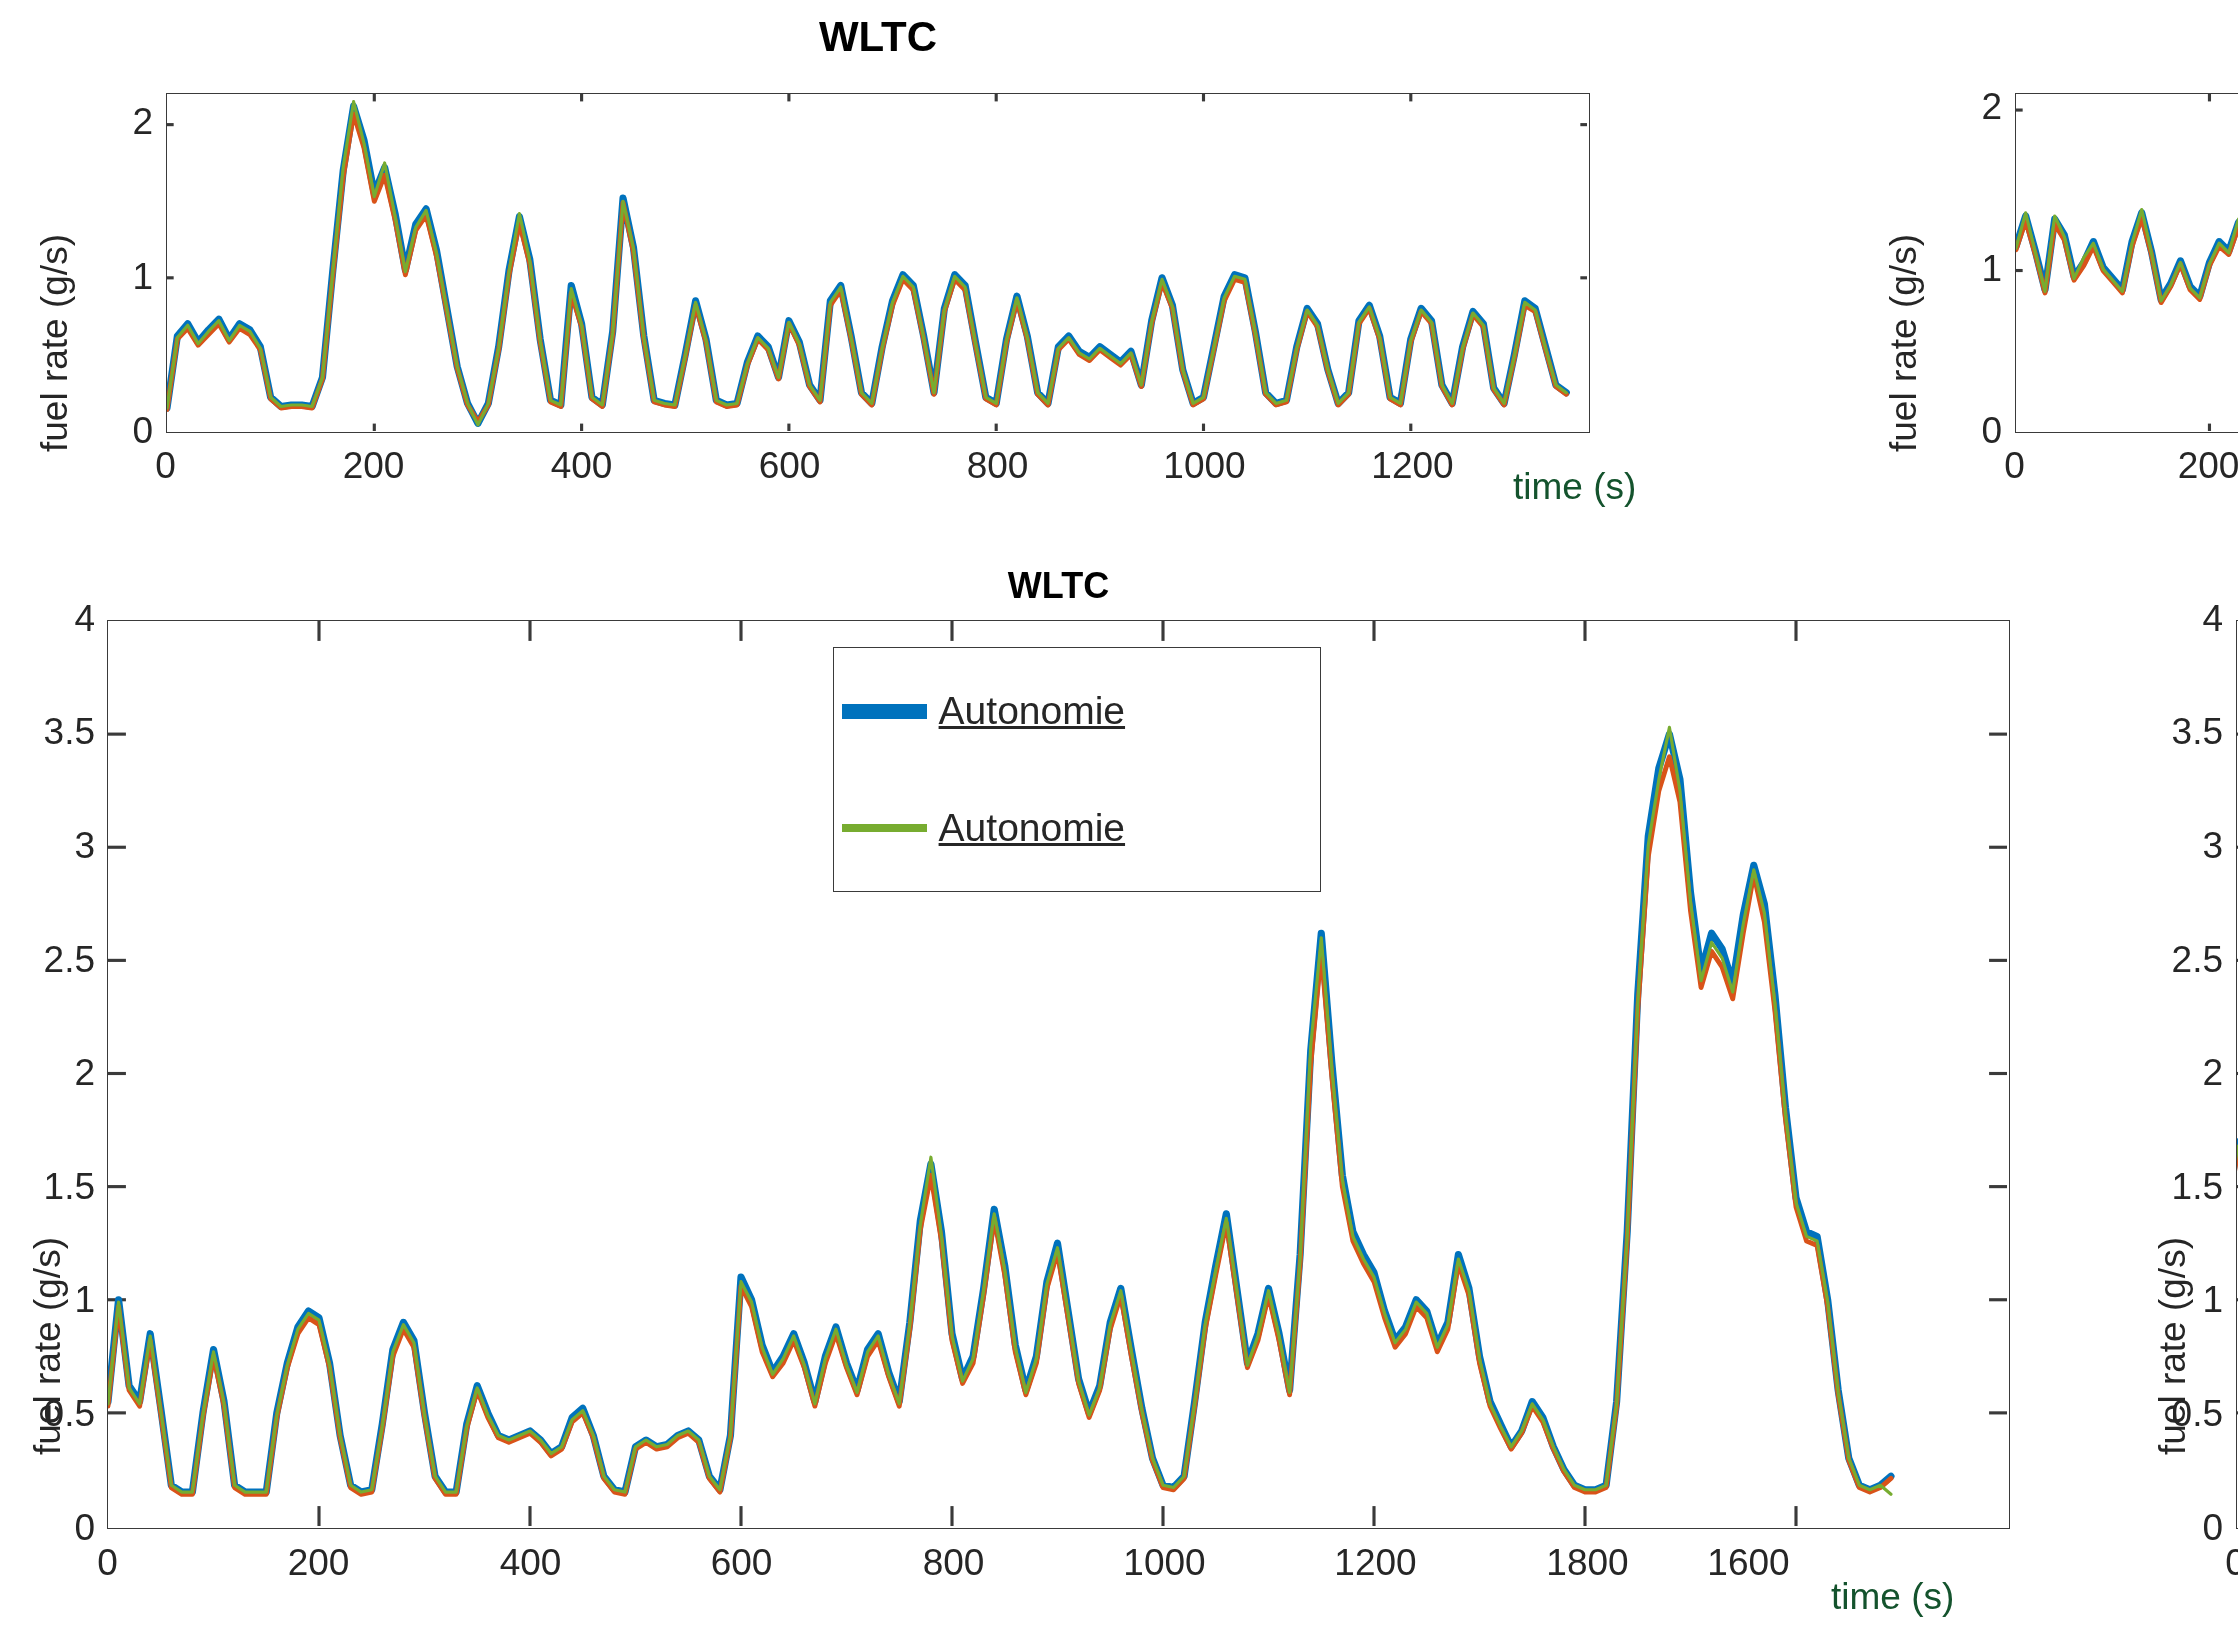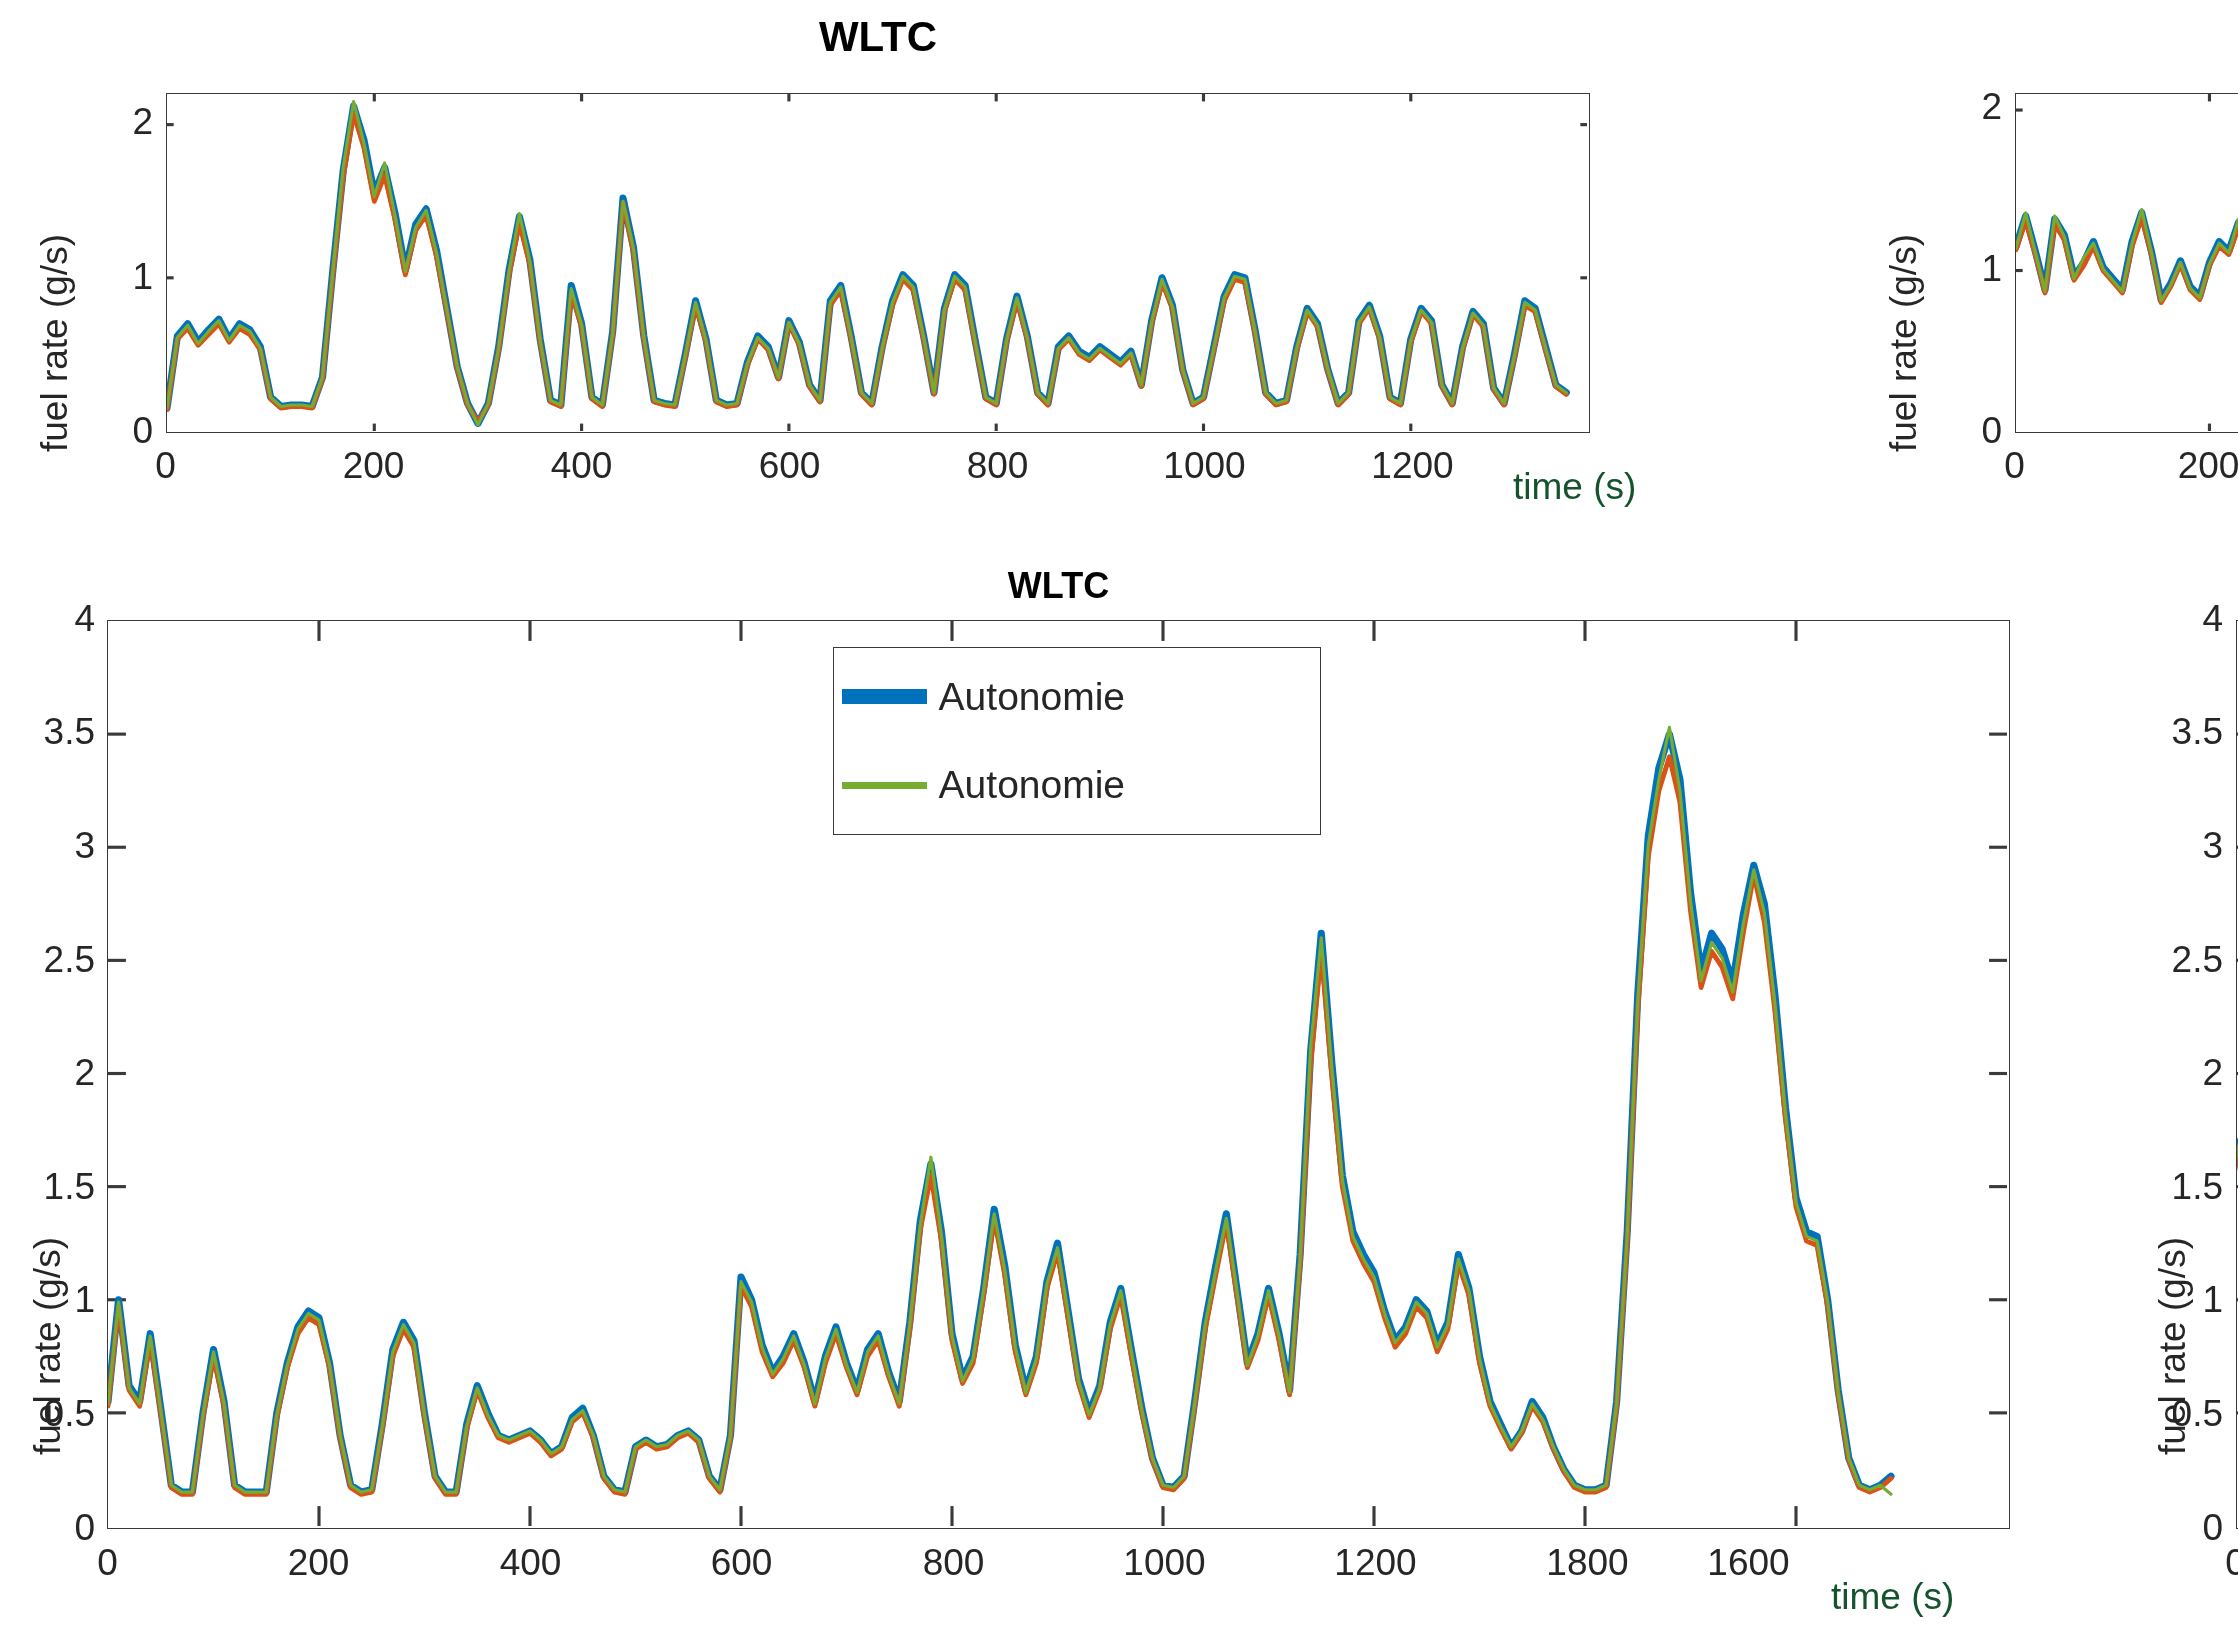--- a/index.html
+++ b/index.html
@@ -129,21 +129,21 @@
           <line y1="505.5" y2="505.5" x1="4242" x2="4201.9644" stroke="#3a3a3a" stroke-width="7"></line>
           <line y1="252.75" y2="252.75" x1="0" x2="40.035599999999995" stroke="#3a3a3a" stroke-width="7"></line>
           <line y1="252.75" y2="252.75" x1="4242" x2="4201.9644" stroke="#3a3a3a" stroke-width="7"></line>
         </g>
         <polyline points="0.0,1744.0 23.6,1516.5 47.1,1708.6 70.7,1744.0 94.3,1592.3 117.8,1759.1 141.4,1931.0 165.0,1946.2 188.5,1946.2 212.1,1769.3 235.7,1627.7 259.2,1744.0 282.8,1931.0 306.4,1946.2 329.9,1946.2 353.5,1946.2 377.1,1769.3 400.6,1658.0 424.2,1577.2 447.8,1541.8 471.3,1556.9 494.9,1658.0 518.5,1819.8 542.0,1931.0 565.6,1946.2 589.2,1941.1 612.7,1794.5 636.3,1627.7 659.9,1567.0 683.4,1607.5 707.0,1769.3 730.6,1910.8 754.1,1946.2 777.7,1946.2 801.3,1794.5 824.8,1708.6 848.4,1769.3 872.0,1819.8 895.5,1829.9 919.1,1819.8 942.7,1809.7 966.2,1829.9 989.8,1860.2 1013.4,1845.1 1036.9,1779.4 1060.5,1759.1 1084.1,1819.8 1107.6,1910.8 1131.2,1941.1 1154.8,1946.2 1178.3,1845.1 1201.9,1829.9 1225.5,1845.1 1249.0,1840.0 1272.6,1819.8 1296.2,1809.7 1319.7,1829.9 1343.3,1910.8 1366.9,1941.1 1390.4,1819.8 1414.0,1465.9 1437.6,1516.5 1461.1,1617.6 1484.7,1678.3 1508.3,1642.9 1531.8,1592.3 1555.4,1658.0 1579.0,1744.0 1602.5,1642.9 1626.1,1577.2 1649.7,1658.0 1673.2,1718.7 1696.8,1627.7 1720.4,1592.3 1743.9,1678.3 1767.5,1744.0 1791.1,1567.0 1814.6,1339.6 1838.2,1213.2 1861.8,1364.8 1885.3,1592.3 1908.9,1693.4 1932.5,1642.9 1956.0,1491.2 1979.6,1314.3 2003.2,1440.7 2026.7,1617.6 2050.3,1718.7 2073.9,1642.9 2097.4,1476.1 2121.0,1390.1 2144.6,1541.8 2168.1,1693.4 2191.7,1769.3 2215.3,1708.6 2238.8,1567.0 2262.4,1491.2 2286.0,1627.7 2309.5,1759.1 2333.1,1870.3 2356.7,1931.0 2380.2,1936.1 2403.8,1910.8 2427.4,1744.0 2450.9,1567.0 2474.5,1440.7 2498.1,1324.4 2521.6,1491.2 2545.2,1658.0 2568.8,1592.3 2592.3,1491.2 2615.9,1592.3 2639.5,1718.7 2663.0,1415.4 2686.6,960.5 2710.2,697.6 2733.7,985.7 2757.3,1238.5 2780.9,1364.8 2804.4,1415.4 2828.0,1455.8 2851.6,1541.8 2875.1,1607.5 2898.7,1577.2 2922.3,1516.5 2945.8,1541.8 2969.4,1617.6 2993.0,1567.0 3016.5,1415.4 3040.1,1491.2 3063.7,1642.9 3087.2,1744.0 3110.8,1794.5 3134.4,1845.1 3157.9,1809.7 3181.5,1744.0 3205.1,1779.4 3228.6,1845.1 3252.2,1895.6 3275.8,1931.0 3299.3,1941.1 3322.9,1941.1 3346.5,1931.0 3370.0,1744.0 3393.6,1364.8 3417.2,834.1 3440.7,480.2 3464.3,328.6 3487.9,252.8 3511.4,353.9 3535.0,606.6 3558.6,783.5 3582.1,697.6 3605.7,733.0 3629.3,808.8 3652.8,657.1 3676.4,545.9 3700.0,631.9 3723.5,834.1 3747.1,1086.8 3770.7,1289.0 3794.2,1364.8 3817.8,1375.0 3841.4,1516.5 3864.9,1718.7 3888.5,1870.3 3912.1,1931.0 3935.6,1941.1 3959.2,1931.0 3982.8,1910.8 4006.3,NaN 4029.9,NaN 4053.5,NaN 4077.0,NaN 4100.6,NaN 4124.2,NaN 4147.7,NaN 4171.3,NaN 4194.9,NaN 4218.4,NaN 4242.0,NaN" fill="none" stroke="#0072BD" stroke-width="16" stroke-linejoin="round" stroke-linecap="round"></polyline>
         <polyline points="0.0,1754.1 23.6,1531.7 47.1,1718.7 70.7,1754.1 94.3,1607.5 117.8,1769.3 141.4,1936.1 165.0,1951.2 188.5,1951.2 212.1,1779.4 235.7,1642.9 259.2,1754.1 282.8,1936.1 306.4,1951.2 329.9,1951.2 353.5,1951.2 377.1,1779.4 400.6,1668.2 424.2,1592.3 447.8,1556.9 471.3,1572.1 494.9,1668.2 518.5,1824.9 542.0,1936.1 565.6,1951.2 589.2,1946.2 612.7,1804.6 636.3,1642.9 659.9,1582.2 683.4,1622.7 707.0,1779.4 730.6,1915.8 754.1,1951.2 777.7,1951.2 801.3,1804.6 824.8,1718.7 848.4,1779.4 872.0,1824.9 895.5,1835.0 919.1,1824.9 942.7,1814.7 966.2,1835.0 989.8,1865.3 1013.4,1850.1 1036.9,1789.5 1060.5,1769.3 1084.1,1824.9 1107.6,1915.8 1131.2,1946.2 1154.8,1951.2 1178.3,1850.1 1201.9,1835.0 1225.5,1850.1 1249.0,1845.1 1272.6,1824.9 1296.2,1814.7 1319.7,1835.0 1343.3,1915.8 1366.9,1946.2 1390.4,1824.9 1414.0,1486.2 1437.6,1531.7 1461.1,1632.8 1484.7,1688.4 1508.3,1658.0 1531.8,1607.5 1555.4,1668.2 1579.0,1754.1 1602.5,1658.0 1626.1,1592.3 1649.7,1668.2 1673.2,1728.8 1696.8,1642.9 1720.4,1607.5 1743.9,1688.4 1767.5,1754.1 1791.1,1582.2 1814.6,1359.8 1838.2,1238.5 1861.8,1385.1 1885.3,1607.5 1908.9,1703.5 1932.5,1658.0 1956.0,1506.4 1979.6,1334.5 2003.2,1460.9 2026.7,1632.8 2050.3,1728.8 2073.9,1658.0 2097.4,1491.2 2121.0,1410.3 2144.6,1556.9 2168.1,1703.5 2191.7,1779.4 2215.3,1718.7 2238.8,1582.2 2262.4,1506.4 2286.0,1642.9 2309.5,1769.3 2333.1,1875.4 2356.7,1936.1 2380.2,1941.1 2403.8,1915.8 2427.4,1754.1 2450.9,1582.2 2474.5,1460.9 2498.1,1344.6 2521.6,1506.4 2545.2,1668.2 2568.8,1607.5 2592.3,1506.4 2615.9,1607.5 2639.5,1728.8 2663.0,1435.6 2686.6,990.8 2710.2,738.0 2733.7,1016.1 2757.3,1263.8 2780.9,1385.1 2804.4,1435.6 2828.0,1476.1 2851.6,1556.9 2875.1,1622.7 2898.7,1592.3 2922.3,1531.7 2945.8,1556.9 2969.4,1632.8 2993.0,1582.2 3016.5,1435.6 3040.1,1506.4 3063.7,1658.0 3087.2,1754.1 3110.8,1804.6 3134.4,1850.1 3157.9,1814.7 3181.5,1754.1 3205.1,1789.5 3228.6,1850.1 3252.2,1900.7 3275.8,1936.1 3299.3,1946.2 3322.9,1946.2 3346.5,1936.1 3370.0,1754.1 3393.6,1385.1 3417.2,869.5 3440.7,525.7 3464.3,379.1 3487.9,303.3 3511.4,404.4 3535.0,647.0 3558.6,818.9 3582.1,738.0 3605.7,773.4 3629.3,844.2 3652.8,697.6 3676.4,566.2 3700.0,672.3 3723.5,869.5 3747.1,1112.1 3770.7,1309.2 3794.2,1385.1 3817.8,1395.2 3841.4,1531.7 3864.9,1728.8 3888.5,1875.4 3912.1,1936.1 3935.6,1946.2 3959.2,1936.1 3982.8,1915.8 4006.3,NaN 4029.9,NaN 4053.5,NaN 4077.0,NaN 4100.6,NaN 4124.2,NaN 4147.7,NaN 4171.3,NaN 4194.9,NaN 4218.4,NaN 4242.0,NaN" fill="none" stroke="#D95319" stroke-width="11" stroke-linejoin="round" stroke-linecap="round"></polyline>
         <polyline points="0.0,1749.0 23.6,1521.6 47.1,1713.6 70.7,1749.0 94.3,1597.4 117.8,1764.2 141.4,1931.0 165.0,1946.2 188.5,1946.2 212.1,1774.3 235.7,1632.8 259.2,1749.0 282.8,1931.0 306.4,1946.2 329.9,1946.2 353.5,1946.2 377.1,1774.3 400.6,1663.1 424.2,1582.2 447.8,1546.8 471.3,1562.0 494.9,1663.1 518.5,1819.8 542.0,1931.0 565.6,1946.2 589.2,1941.1 612.7,1799.6 636.3,1632.8 659.9,1572.1 683.4,1612.5 707.0,1774.3 730.6,1910.8 754.1,1946.2 777.7,1946.2 801.3,1799.6 824.8,1713.6 848.4,1774.3 872.0,1819.8 895.5,1829.9 919.1,1819.8 942.7,1809.7 966.2,1829.9 989.8,1860.2 1013.4,1845.1 1036.9,1784.4 1060.5,1764.2 1084.1,1819.8 1107.6,1910.8 1131.2,1941.1 1154.8,1946.2 1178.3,1845.1 1201.9,1829.9 1225.5,1845.1 1249.0,1840.0 1272.6,1819.8 1296.2,1809.7 1319.7,1829.9 1343.3,1910.8 1366.9,1941.1 1390.4,1819.8 1414.0,1476.1 1437.6,1521.6 1461.1,1622.7 1484.7,1683.3 1508.3,1647.9 1531.8,1597.4 1555.4,1663.1 1579.0,1749.0 1602.5,1647.9 1626.1,1582.2 1649.7,1663.1 1673.2,1723.8 1696.8,1632.8 1720.4,1597.4 1743.9,1683.3 1767.5,1749.0 1791.1,1572.1 1814.6,1349.7 1838.2,1198.0 1861.8,1375.0 1885.3,1597.4 1908.9,1698.5 1932.5,1647.9 1956.0,1496.3 1979.6,1324.4 2003.2,1450.8 2026.7,1622.7 2050.3,1723.8 2073.9,1647.9 2097.4,1481.1 2121.0,1400.2 2144.6,1546.8 2168.1,1698.5 2191.7,1774.3 2215.3,1713.6 2238.8,1572.1 2262.4,1496.3 2286.0,1632.8 2309.5,1764.2 2333.1,1870.3 2356.7,1931.0 2380.2,1936.1 2403.8,1910.8 2427.4,1749.0 2450.9,1572.1 2474.5,1450.8 2498.1,1334.5 2521.6,1496.3 2545.2,1663.1 2568.8,1597.4 2592.3,1496.3 2615.9,1597.4 2639.5,1723.8 2663.0,1425.5 2686.6,950.3 2710.2,707.7 2733.7,1000.9 2757.3,1248.6 2780.9,1375.0 2804.4,1425.5 2828.0,1465.9 2851.6,1546.8 2875.1,1612.5 2898.7,1582.2 2922.3,1521.6 2945.8,1546.8 2969.4,1622.7 2993.0,1572.1 3016.5,1425.5 3040.1,1496.3 3063.7,1647.9 3087.2,1749.0 3110.8,1799.6 3134.4,1845.1 3157.9,1809.7 3181.5,1749.0 3205.1,1784.4 3228.6,1845.1 3252.2,1895.6 3275.8,1931.0 3299.3,1941.1 3322.9,1941.1 3346.5,1931.0 3370.0,1749.0 3393.6,1375.0 3417.2,854.3 3440.7,500.4 3464.3,353.9 3487.9,237.6 3511.4,379.1 3535.0,626.8 3558.6,803.7 3582.1,717.8 3605.7,753.2 3629.3,829.0 3652.8,677.4 3676.4,556.0 3700.0,652.1 3723.5,854.3 3747.1,1102.0 3770.7,1299.1 3794.2,1375.0 3817.8,1385.1 3841.4,1521.6 3864.9,1723.8 3888.5,1870.3 3912.1,1931.0 3935.6,1941.1 3959.2,1931.0 3982.8,1951.2 4006.3,NaN 4029.9,NaN 4053.5,NaN 4077.0,NaN 4100.6,NaN 4124.2,NaN 4147.7,NaN 4171.3,NaN 4194.9,NaN 4218.4,NaN 4242.0,NaN" fill="none" stroke="#77AC30" stroke-width="7" stroke-linejoin="round" stroke-linecap="round"></polyline>
       </svg>
   </div>
 
-  <div class="legend" style="left:833px;top:87px;width:488px;height:188px;">
+  <div class="legend" style="left:833px;top:87px;width:488px;height:245px;text-decoration:underline;">
     <div class="legrow">
       <span class="legline" style="width:85px;height:15px;background:#0072BD;"></span>
       <span class="legtxt" style="font-size:39px;">Autonomie</span>
     </div>
     <div class="legrow">
       <span class="legline" style="width:85px;height:7.2px;background:#77AC30;"></span>
       <span class="legtxt" style="font-size:39px;">Autonomie</span>
     </div>
   </div>
 

